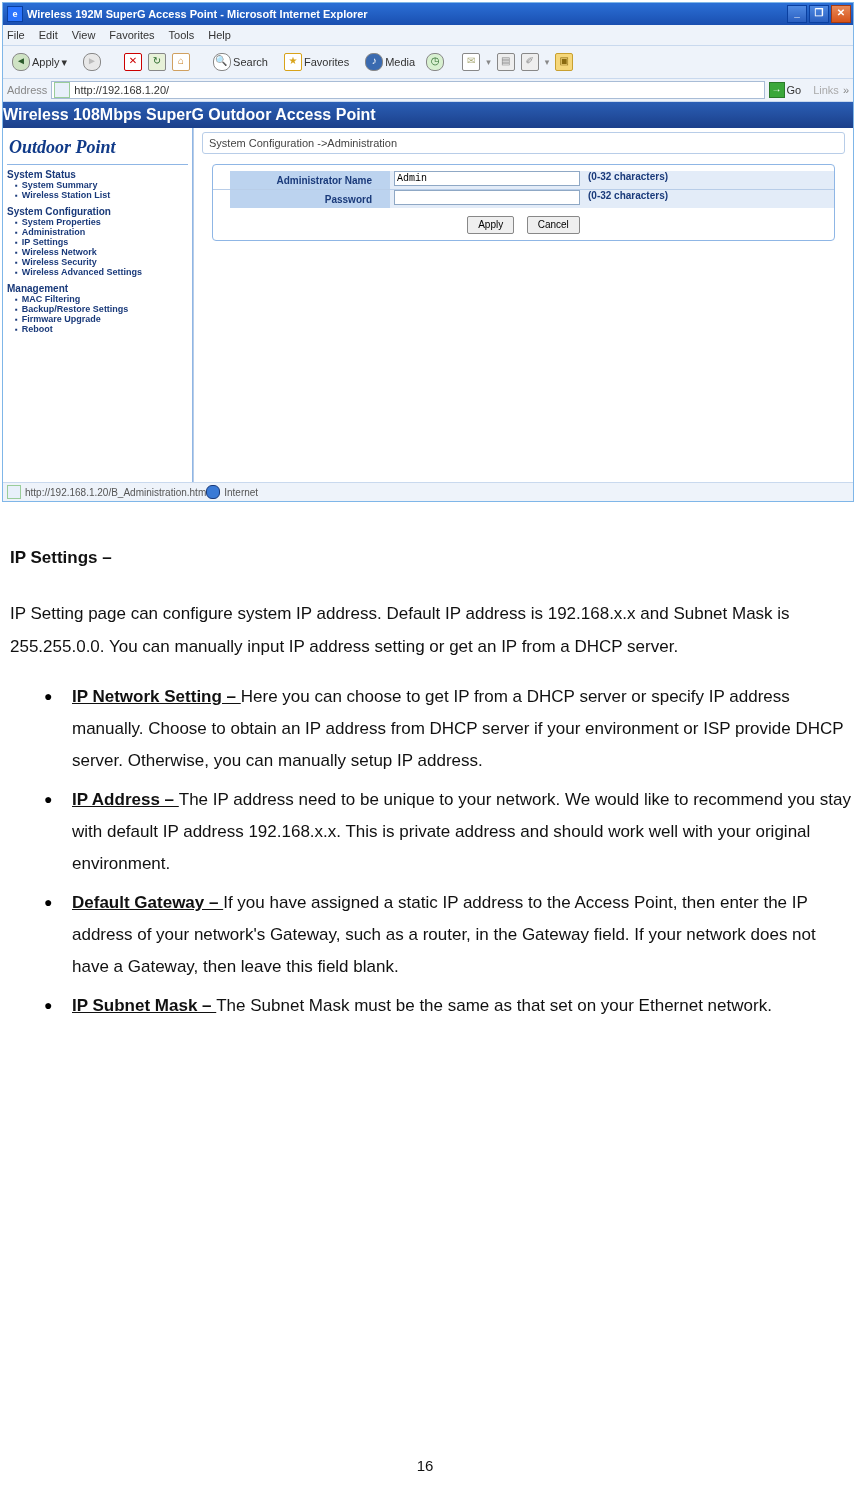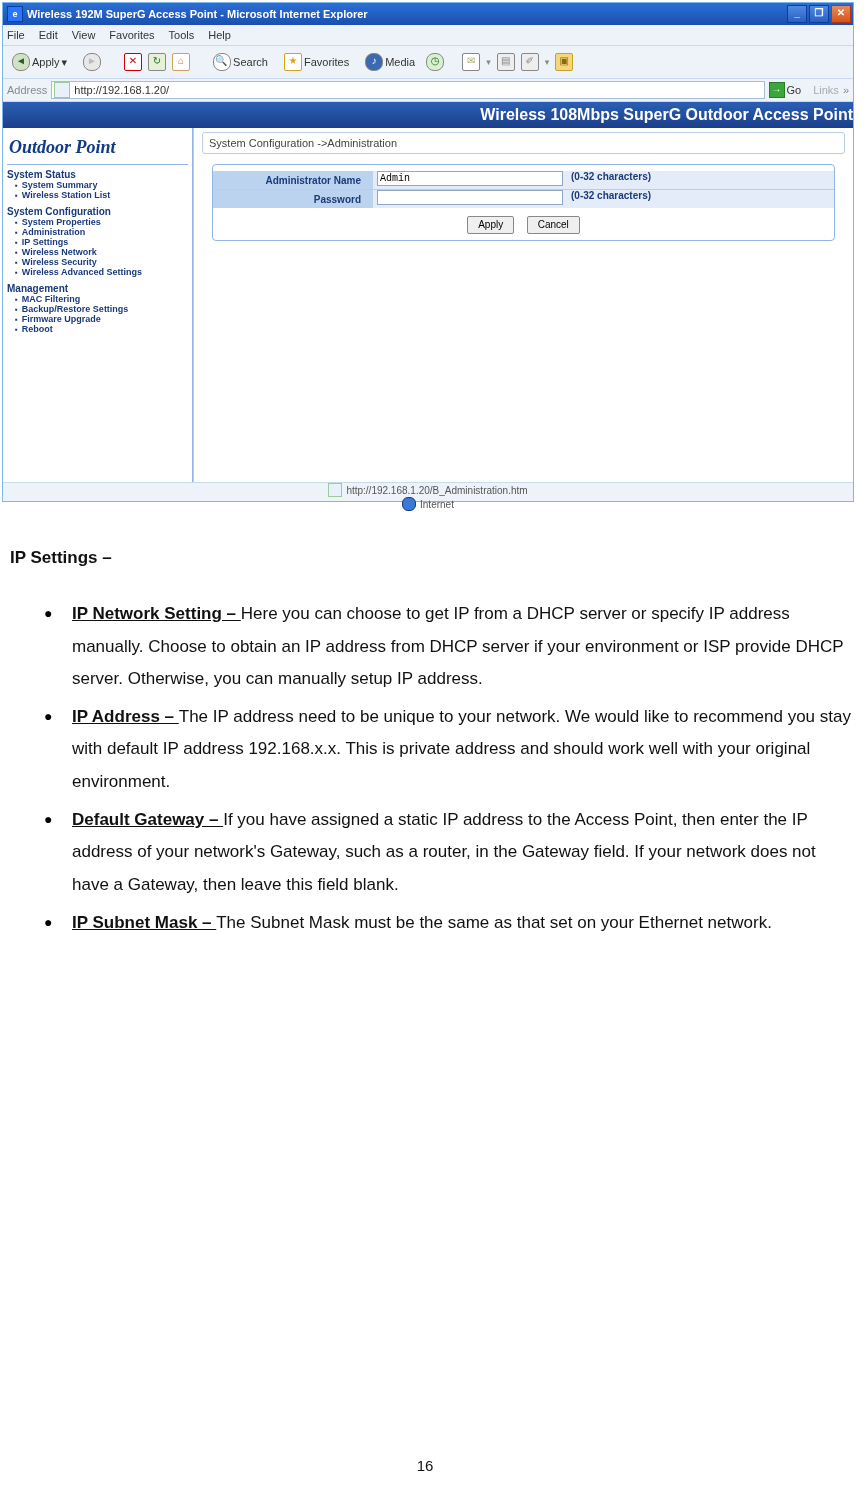--- a/index.html
+++ b/index.html
@@ -153,21 +153,21 @@
     background: #fff;
     height: 380px;
     display: flex;
     flex-direction: column;
   }
   .app-header {
     height: 26px;
     background: linear-gradient(#2b5fb5, #1b3f8a);
     color: #fff;
     font: bold 16px/26px Verdana, Arial, sans-serif;
-    text-align: right;
+    text-align: left;
   }
   .app-body {
     flex: 1;
     display: flex;
     background: #fff;
   }
   .sidebar {
     width: 190px;
     border-right: 1px solid #8fb6e5;
     padding: 4px 4px 0 4px;
@@ -229,24 +229,25 @@
     height: 18px;
     border-top: 1px solid #b8cde8;
   }
   .form-row:first-child { border-top: none; }
   .form-row .lbl {
     width: 160px;
     text-align: right;
     font: bold 10px Tahoma, sans-serif;
     color: #1a3a7a;
     background: #bcd3ef;
-    padding-right: 12px;
+    padding-right: 18px;
     height: 100%;
     display: flex; align-items: center; justify-content: flex-end;
     box-sizing: border-box;
+    margin-left: 17px;
   }
   .form-row .fld {
     flex: 1;
     display: flex; align-items: flex-start;
     background: #e3ecf8;
     height: 100%;
     padding-left: 4px;
   }
   .form-row .fld input {
     font: 10px Courier, monospace;
@@ -278,21 +279,20 @@
   .statusbar {
     height: 18px;
     background: #eef3fa;
     border-top: 1px solid #c9d9ee;
     display: flex;
     align-items: center;
     font-size: 10px;
     color: #555;
     padding: 0 4px;
     justify-content: flex-start;
-    flex-direction: column;
   }
   .statusbar .sb-left { display:flex; align-items:center; gap:4px;}
   .statusbar .pg-ic2 {
     width:12px;height:12px;border:1px solid #9acd9a;background:#e8f0fa;
   }
   .statusbar .sb-right { display:flex; align-items:center; gap:4px;}
   .statusbar .net-ic {
     width:12px;height:12px;border-radius:6px;background:#3a7ad6;border:1px solid #1a3a7a;
   }
 
@@ -479,20 +479,21 @@
       </div>
       <div class="sb-right">
         <span class="net-ic"></span>
         <span>Internet</span>
       </div>
     </div>
   </div>
 
   <div class="doc">
     <h2>IP Settings –</h2>
+    <p>IP Setting page can configure system IP address. Default IP address is 192.168.x.x and Subnet Mask is 255.255.0.0. You can manually input IP address setting or get an IP from a DHCP server.</p>
     <ul class="bullets">
       <li>
         <span class="lead">IP Network Setting – </span><span>Here you can choose to get IP from a DHCP server or specify IP address manually. Choose to obtain an IP address from DHCP server if your environment or ISP provide DHCP server. Otherwise, you can manually setup IP address.</span>
       </li>
       <li>
         <span class="lead">IP Address – </span><span>The IP address need to be unique to your network. We would like to recommend you stay with default IP address 192.168.x.x. This is private address and should work well with your original environment.</span>
       </li>
       <li>
         <span class="lead">Default Gateway – </span><span>If you have assigned a static IP address to the Access Point, then enter the IP address of your network's Gateway, such as a router, in the Gateway field. If your network does not have a Gateway, then leave this field blank.</span>
       </li>

